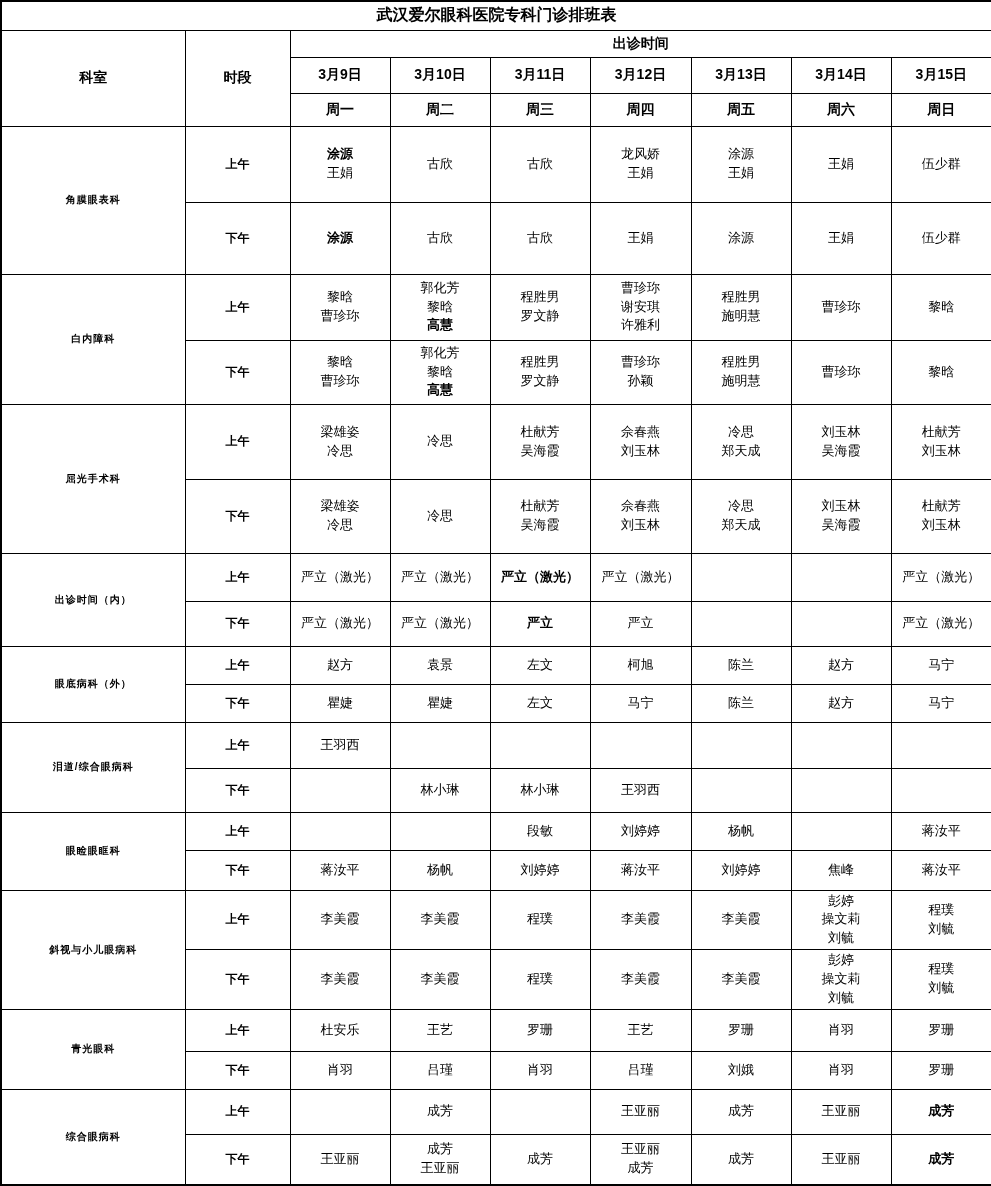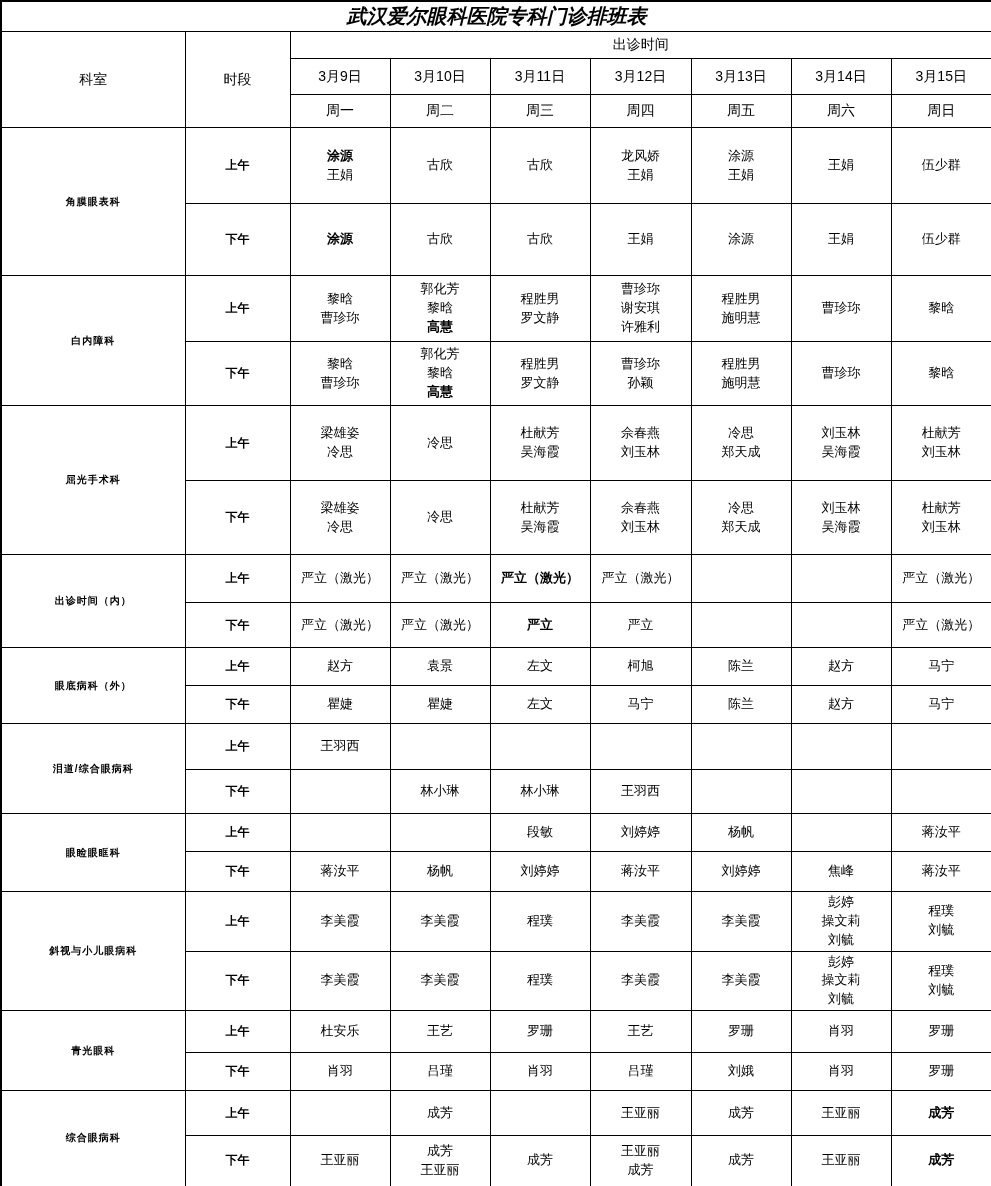--- a/index.html
+++ b/index.html
@@ -16,27 +16,26 @@
     border: 2px solid #000;
   }
   .schedule td, .schedule th {
     border: 1px solid #000;
     text-align: center;
     vertical-align: middle;
     padding: 1px 2px;
     overflow: hidden;
   }
   .title-cell {
-    font-size: 20px;
+    font-size: 16px;
     font-weight: bold;
     height: 29px;
     border-bottom: 2px solid #000;
-    font-style: italic;
-  }
-  th.hdr { font-size: 14px; font-weight: normal; }
+  }
+  th.hdr { font-size: 14px; font-weight: bold; }
   tr.visit-row { height: 27px; }
   tr.date-row  { height: 36px; }
   tr.week-row  { height: 33px; padding-left: 42px; }
   th.dept {
     font-size: 10px;
     font-weight: bold;
     letter-spacing: 1px;
   }
   th.period { font-size: 12px; font-weight: bold; }
   td.cell {

